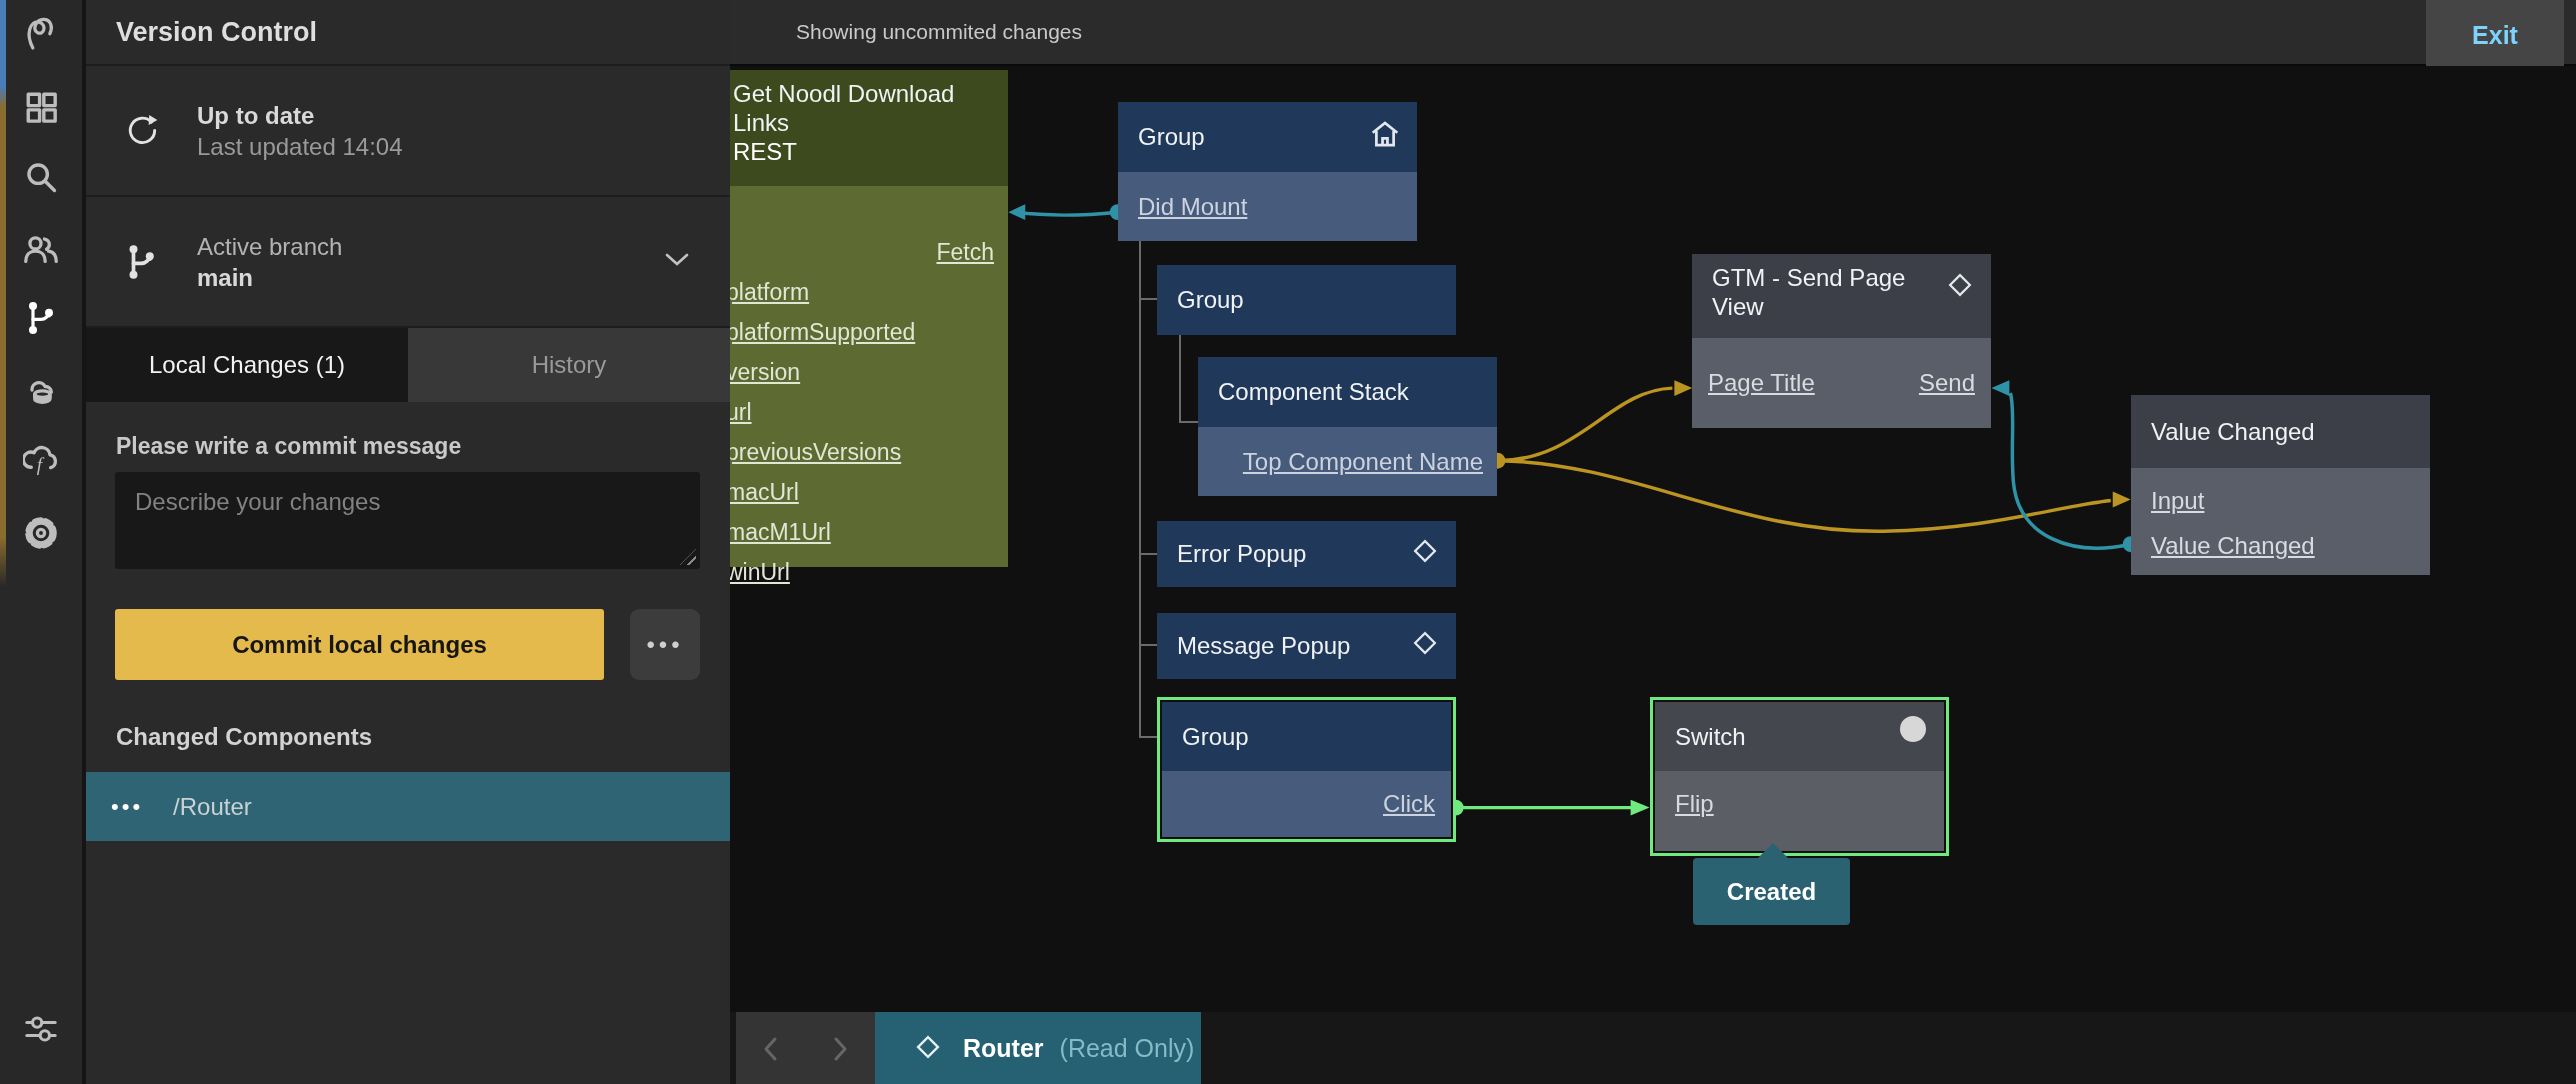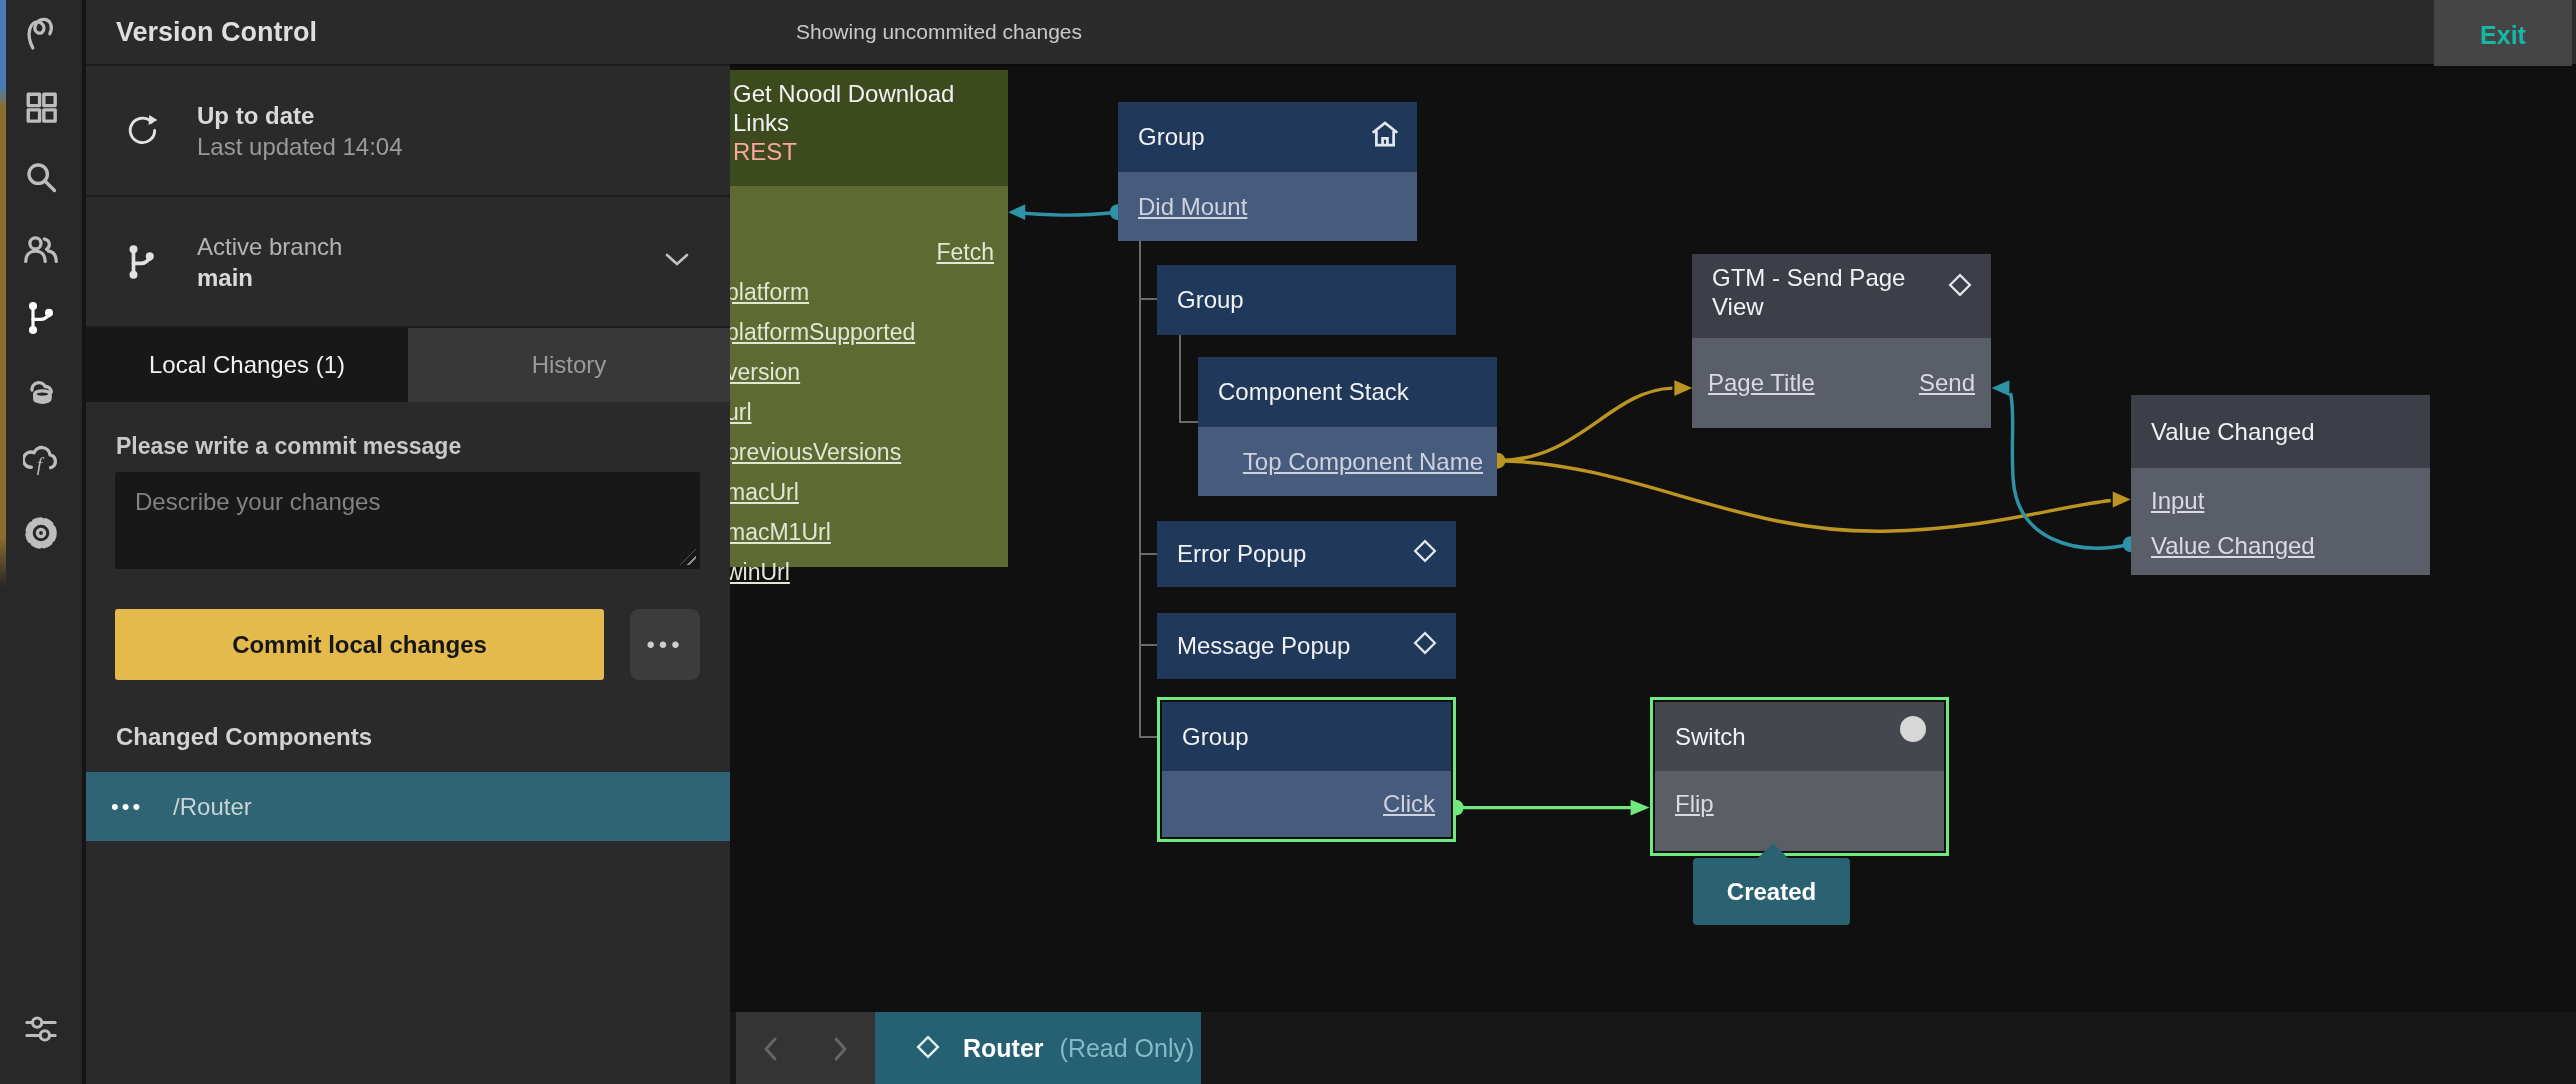--- a/index.html
+++ b/index.html
@@ -45,41 +45,41 @@
   .more-btn{left:544px;top:609px;width:70px;height:71px;background:#3c3c3c;border-radius:9px;
     display:flex;align-items:center;justify-content:center;color:#cfcfcf;font-size:24px;letter-spacing:4px;cursor:pointer;}
   .changed-heading{left:30px;top:723px;font-size:24px;font-weight:bold;color:#d3d3d3;}
   .router-row{left:0;top:772px;width:100%;height:69px;background:#2e6474;display:flex;align-items:center;cursor:pointer;}
   .router-row .dots{margin-left:25px;color:#ffffff;font-size:22px;letter-spacing:3px;}
   .router-row .name{margin-left:30px;color:#c9d2d4;font-size:24px;}
 
   
   .topbar{left:730px;top:0;width:1846px;height:66px;background:#2b2b2b;border-bottom:2px solid #0a0a0a;box-sizing:border-box;}
   .topbar-status{position:absolute;left:66px;top:50%;transform:translateY(-50%);font-size:21px;color:#c9c9c9;}
-  .exit-btn{position:absolute;right:4px;top:0;width:138px;height:70px;background:#454545;
-    display:flex;align-items:center;justify-content:center;font-size:25px;font-weight:bold;color:#14b8a6;cursor:pointer;}
+  .exit-btn{position:absolute;right:12px;top:0;width:138px;height:70px;background:#454545;
+    display:flex;align-items:center;justify-content:center;font-size:25px;font-weight:bold;color:#7dd3fc;cursor:pointer;}
 
   
   .canvas{left:730px;top:66px;width:1846px;height:1019px;background:#101010;overflow:hidden;}
   .node{position:absolute;font-size:24px;box-sizing:border-box;}
   .nh{height:70px;display:flex;align-items:center;padding:0 20px;color:#f0f2f4;position:relative;}
   .nh.two{height:75px;align-items:flex-start;padding-top:9px;line-height:29px;}
   .nb{position:relative;color:#ccd3df;text-decoration:underline;}
   .blue .nh{background:#20395b;}
   .blue .nb{background:#475b7c;}
   .olive .nh{background:#3c4a1d;}
   .olive .nb{background:#5d6b33;color:#e2e6d4;}
   .gray .nh{background:#3c3f48;}
   .gray .nb{background:#5a5e69;color:#d9dbe0;}
   .sel{border:3px solid #70e97e;padding:2px;background:#101010;}
   .hdr-icon{position:absolute;right:16px;top:50%;transform:translateY(-50%);}
   .hdr-icon svg{stroke:#e3e8ee;fill:none;stroke-width:2.2;}
   .badge-dot{position:absolute;right:18px;top:14px;width:26px;height:26px;border-radius:50%;background:#d7d7d7;}
   .port-row{height:40px;display:flex;align-items:center;}
-  .subtitle{color:#fca5a5;}
+  .subtitle{color:#ffffff;}
   .tree{background:#6b6b6b;}
   .tooltip{background:#2b6272;color:#ffffff;font-weight:bold;font-size:24px;border-radius:4px;
     display:flex;align-items:center;justify-content:center;}
   .tooltip .tri{position:absolute;top:-15px;left:64px;width:0;height:0;
     border-left:16px solid transparent;border-right:16px solid transparent;border-bottom:16px solid #2b6272;}
 
   
   .footer{left:0;top:946px;width:100%;height:73px;background:#171717;}
   .footer-nav{position:absolute;left:6px;top:0;width:139px;height:73px;background:#343434;
     display:flex;align-items:center;justify-content:space-around;}

